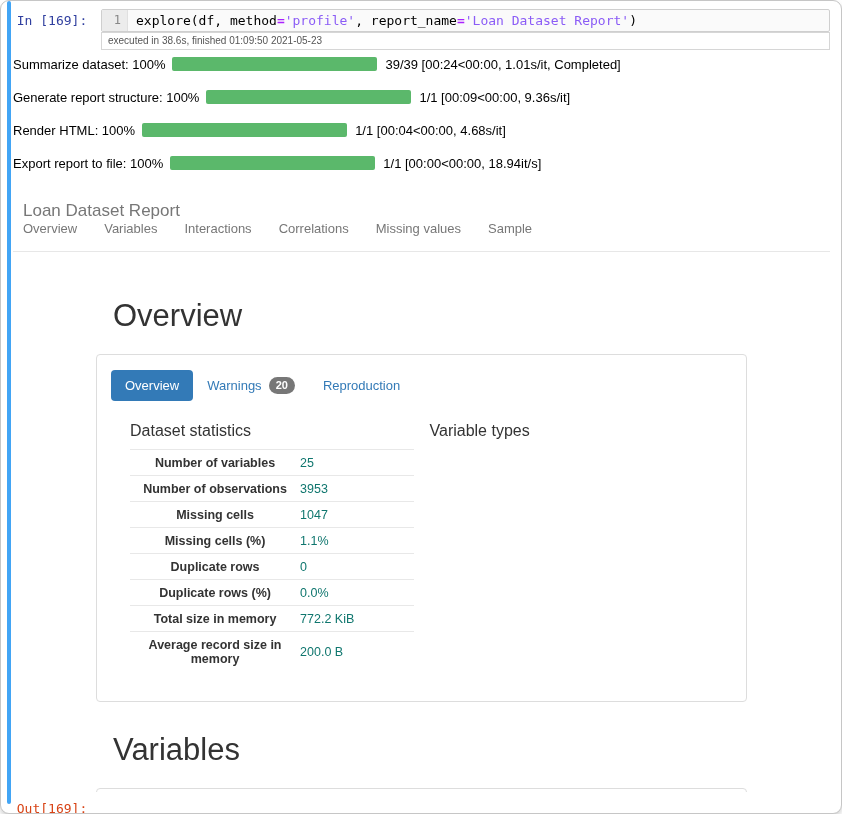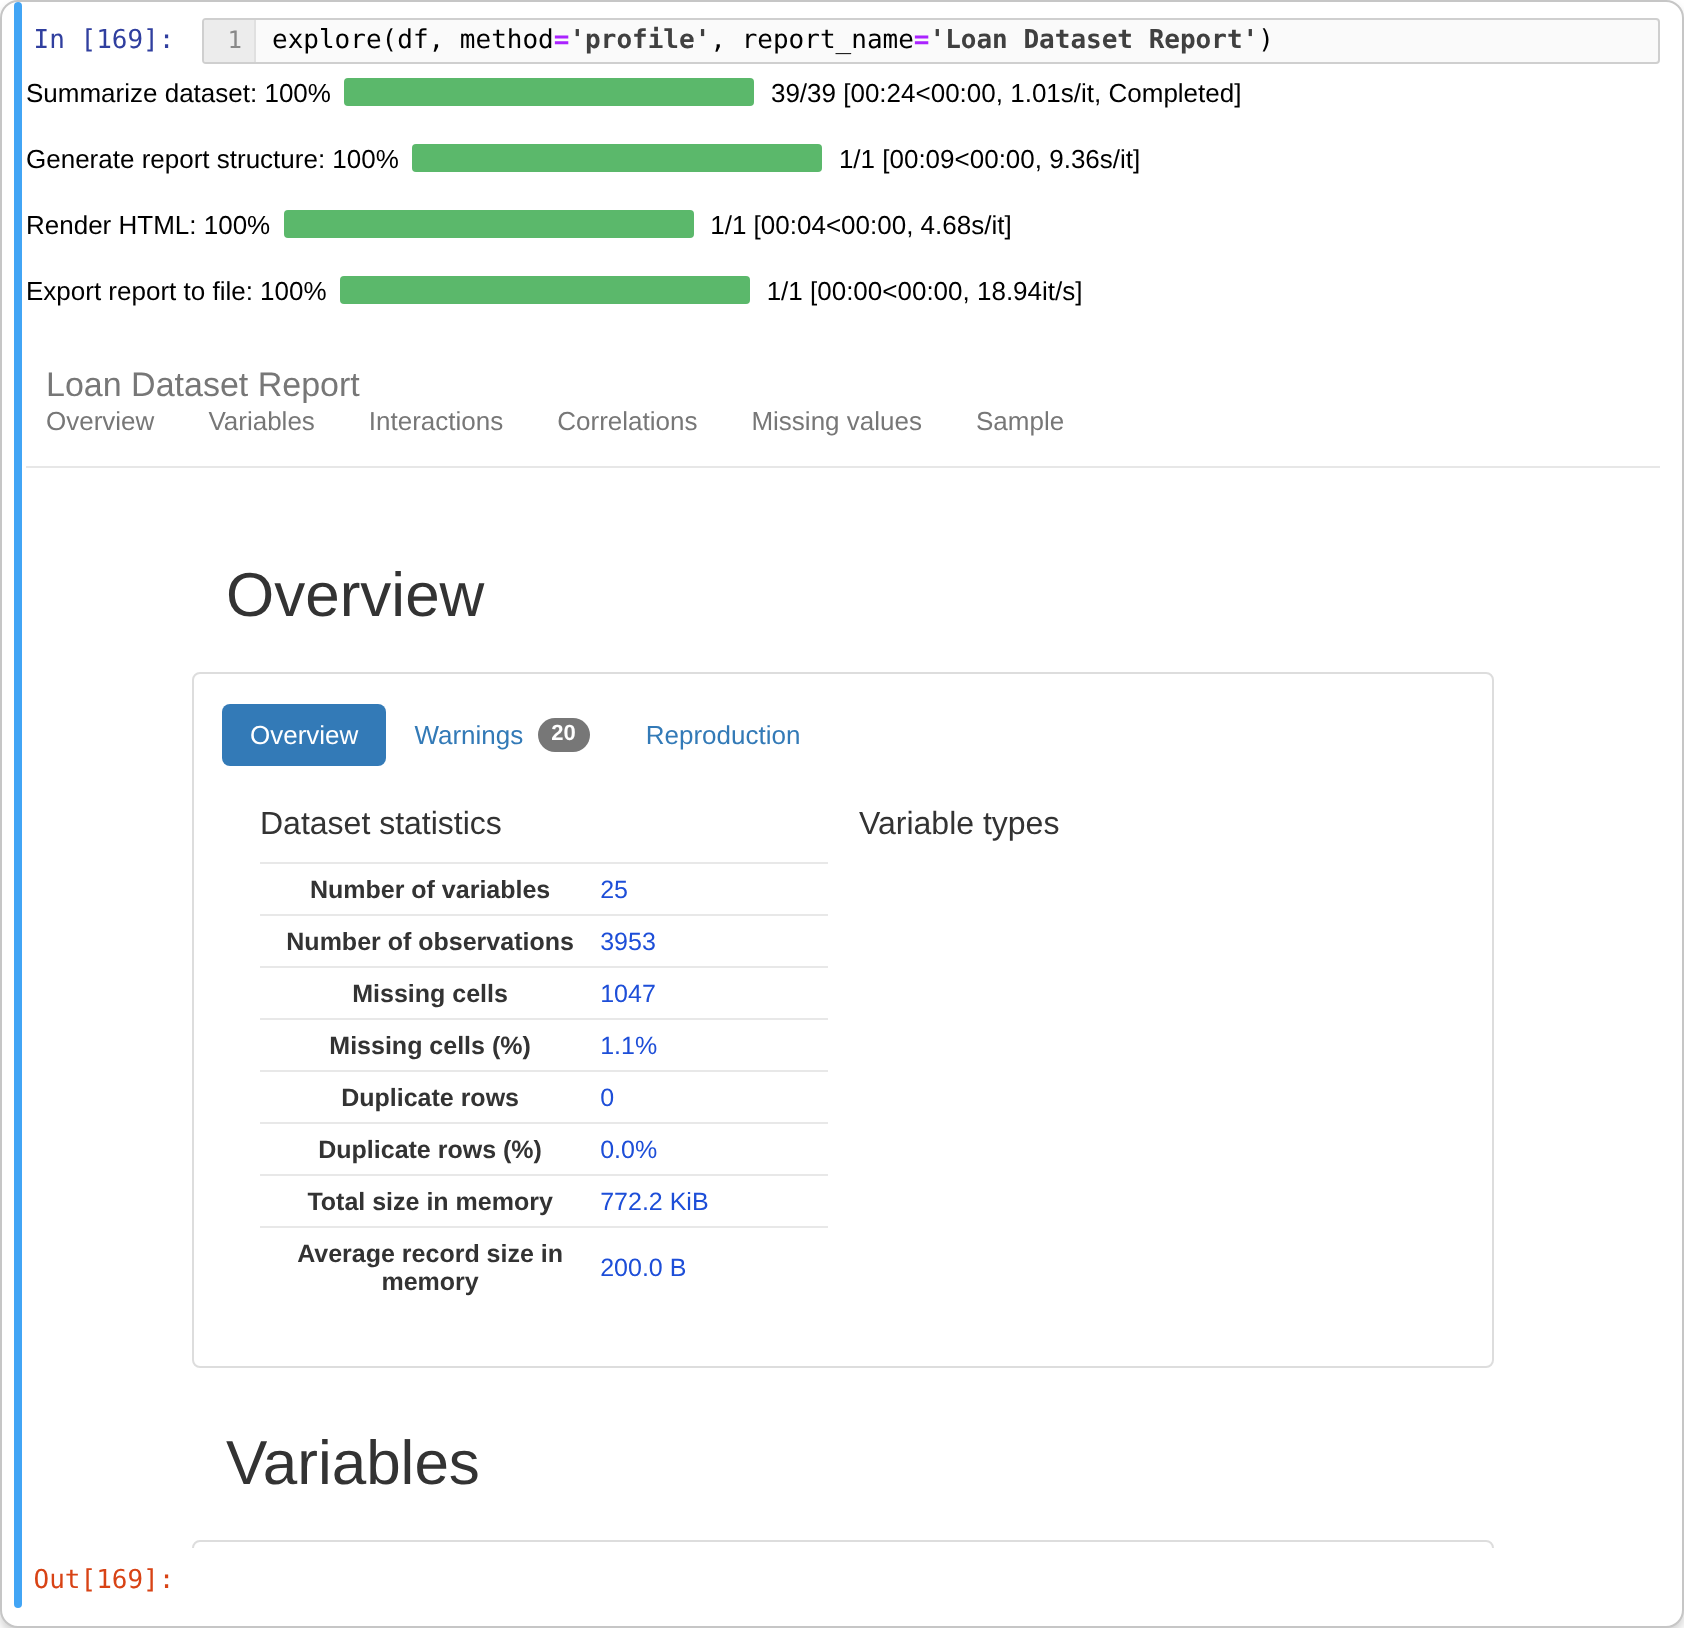--- a/index.html
+++ b/index.html
@@ -35,21 +35,21 @@
   }
   .gutter {
     flex:0 0 26px; background:#ececec; border-right:1px solid #e0e0e0;
     text-align:right; padding:3px 6px 3px 0; color:#888;
     font-family:"DejaVu Sans Mono", monospace; font-size:12px; line-height:15px;
   }
   .code {
     padding:3px 8px; font-family:"DejaVu Sans Mono", monospace;
     font-size:13px; line-height:15px; color:#000; white-space:pre;
   }
-  .tok-str { color:#404040;font-weight:bold; }
+  .tok-str { color:#8b5cf6; }
   .tok-op  { color:#aa22ff; font-weight:bold; }
   .exec-note {
     margin-left:88px; border:1px solid #d6d6d6; background:#fff;
     font-size:10px; color:#555; padding:2px 6px; line-height:12px;
   }
 
   
   .output-area { margin-top:7px; }
   .tqdm-row {
     display:flex; align-items:center; height:14px; margin-bottom:19px;
@@ -92,39 +92,40 @@
     background:#777; color:#fff; font-size:11px; font-weight:bold;
     padding:2px 7px; border-radius:10px; line-height:13px;
   }
 
   .cols { display:flex; gap:16px; padding:8px 19px 16px; }
   .col { flex:1; }
   .col h2 { font-size:16px; font-weight:normal; color:#333; margin:0 0 9px; }
   table.stats { width:100%; border-collapse:collapse; font-size:12.5px; color:#333; }
   table.stats tr { border-top:1px solid #e8e8e8; }
   table.stats th { text-align:center; font-weight:bold; padding:5.5px 0; width:60%; }
-  table.stats td { text-align:left; padding:4px 0; color:#1d4ed8; }
+  table.stats td { text-align:left; padding:4px 0; color:#0f766e; }
 
   .out-row { display:flex; margin-top:8px; }
 </style>
 </head>
 <body>
 
 <div class="frame">
   <div class="cell-indicator"></div>
 
   <div class="nb">
 
     <div class="input-row">
       <div class="prompt in">In [169]:</div>
       <div class="input-box">
         <div class="gutter">1</div>
         <div class="code"><span class="tok-plain">explore(df, method</span><span class="tok-op">=</span><span class="tok-str">'profile'</span><span class="tok-plain">, report_name</span><span class="tok-op">=</span><span class="tok-str">'Loan Dataset Report'</span><span class="tok-plain">)</span></div>
       </div>
     </div>
+    <div class="exec-note">executed in 38.6s, finished 01:09:50 2021-05-23</div>
 
     <div class="output-area">
 
       <div class="tqdm-row">
         <span class="tqdm-label">Summarize dataset: 100%</span>
         <div class="tqdm-bar">
             <div class="tqdm-fill" style="width: 100%;"></div>
           </div>
         <span class="tqdm-stats">39/39 [00:24&lt;00:00, 1.01s/it, Completed]</span>
       </div>

